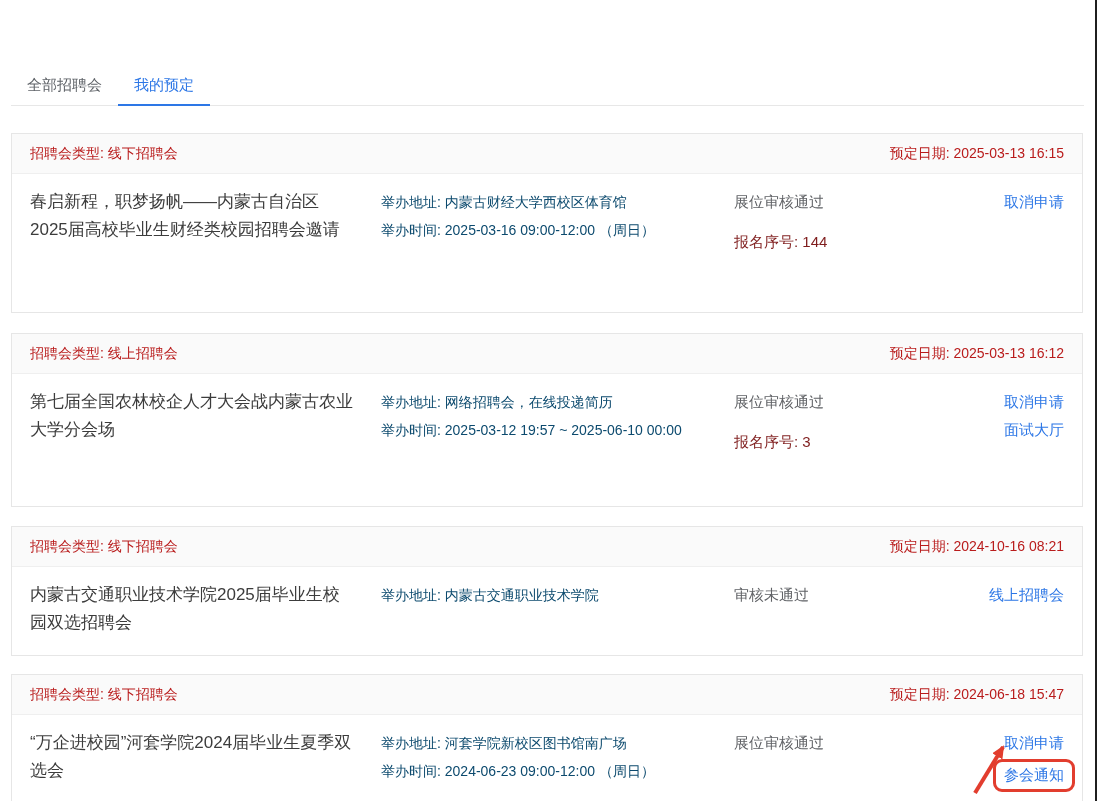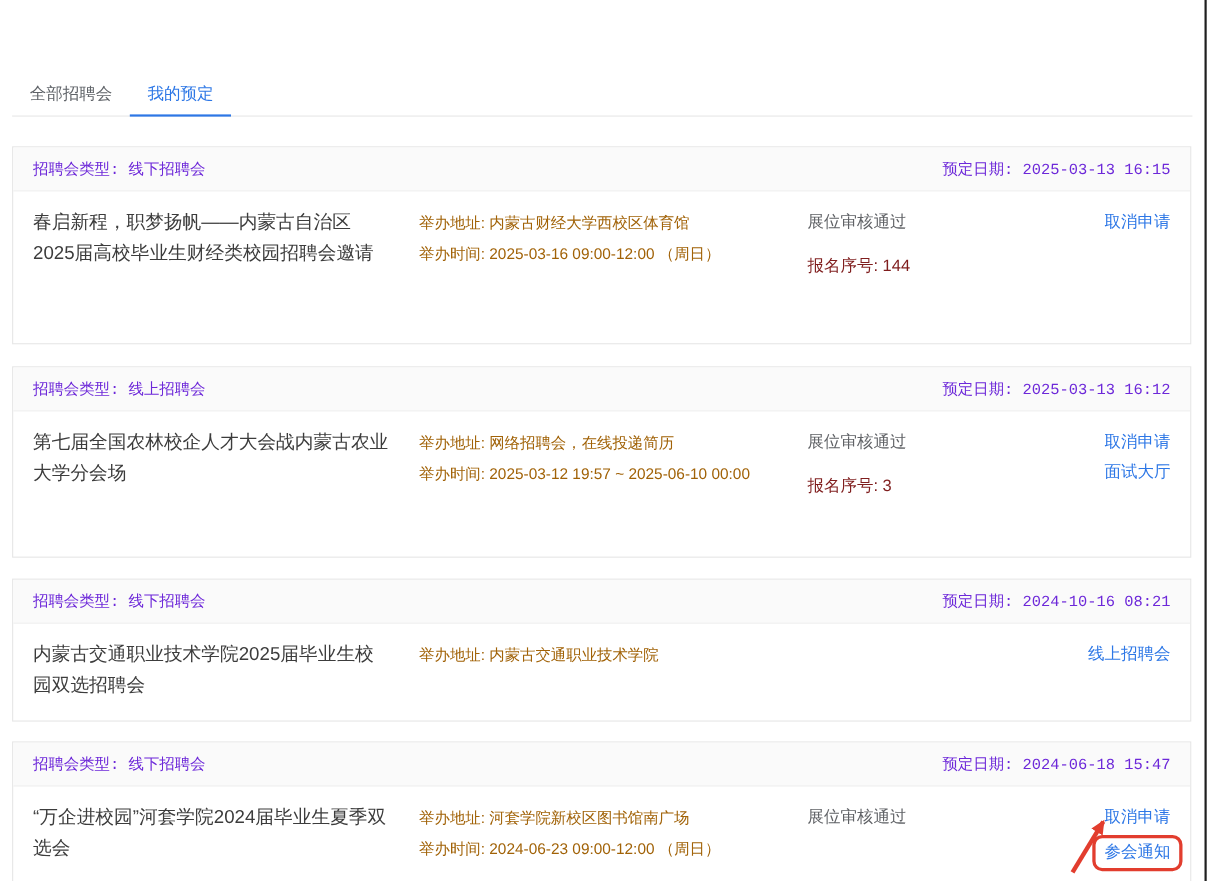--- a/index.html
+++ b/index.html
@@ -22,27 +22,27 @@
   .card {
     margin:0 15px 0 11px; border:1px solid #e6e6e6; background:#fff; overflow:hidden;
   }
   .card.c1 { margin-top:27px; height:180px; }
   .card.c2 { margin-top:20px; height:174px; }
   .card.c3 { margin-top:19px; height:130px; }
   .card.c4 { margin-top:18px; height:192px; }
   .card-head {
     display:flex; justify-content:space-between; align-items:center;
     height:40px; padding:0 18px; background:#fafafa; border-bottom:1px solid #efefef;
-    font-size:14px; color:#6d28d9;font-family:Liberation Mono, monospace;
+    font-size:14px; color:#b91c1c;
   }
   .card-body { display:flex; padding:14px 18px 0 18px;justify-content:space-between; }
   .col-title {
     width:351px; padding-right:27px; font-size:17px; line-height:28px; color:#3c3c3c;
   }
-  .col-details { width:353px; font-size:14px; line-height:28px; color:#a16207; }
+  .col-details { width:353px; font-size:14px; line-height:28px; color:#0c4a6e; }
   .col-status { width:170px; font-size:15px; line-height:28px; color:#606266; }
   .serial { margin-top:12px; color:#7f1d1d; }
   .col-actions { flex:1; text-align:right; font-size:15px; line-height:28px; }
   .col-actions a { color:#2d77e6; text-decoration:none; display:inline-block; cursor:pointer; }
   .col-actions .action-row { display:block; }
 
   
   .hl-box {
     display:inline-block; border:3px solid #e23d2e; border-radius:9px;
     padding:1px 8px 2px 8px; margin:2px -11px 0 0; line-height:24px;
@@ -105,20 +105,23 @@
   <section class="card c3">
     <div class="card-head">
       <span>招聘会类型: 线下招聘会</span>
       <span>预定日期: 2024-10-16 08:21</span>
     </div>
     <div class="card-body">
       <div class="col-title">内蒙古交通职业技术学院2025届毕业生校园双选招聘会</div>
       <div class="col-details">
         <div>举办地址: 内蒙古交通职业技术学院</div>
       </div>
+      <div class="col-status">
+        <div>审核未通过</div>
+      </div>
       <div class="col-actions">
         <a class="action-row">线上招聘会</a>
       </div>
     </div>
   </section>
 
   <section class="card c4">
     <div class="card-head">
       <span>招聘会类型: 线下招聘会</span>
       <span>预定日期: 2024-06-18 15:47</span>

